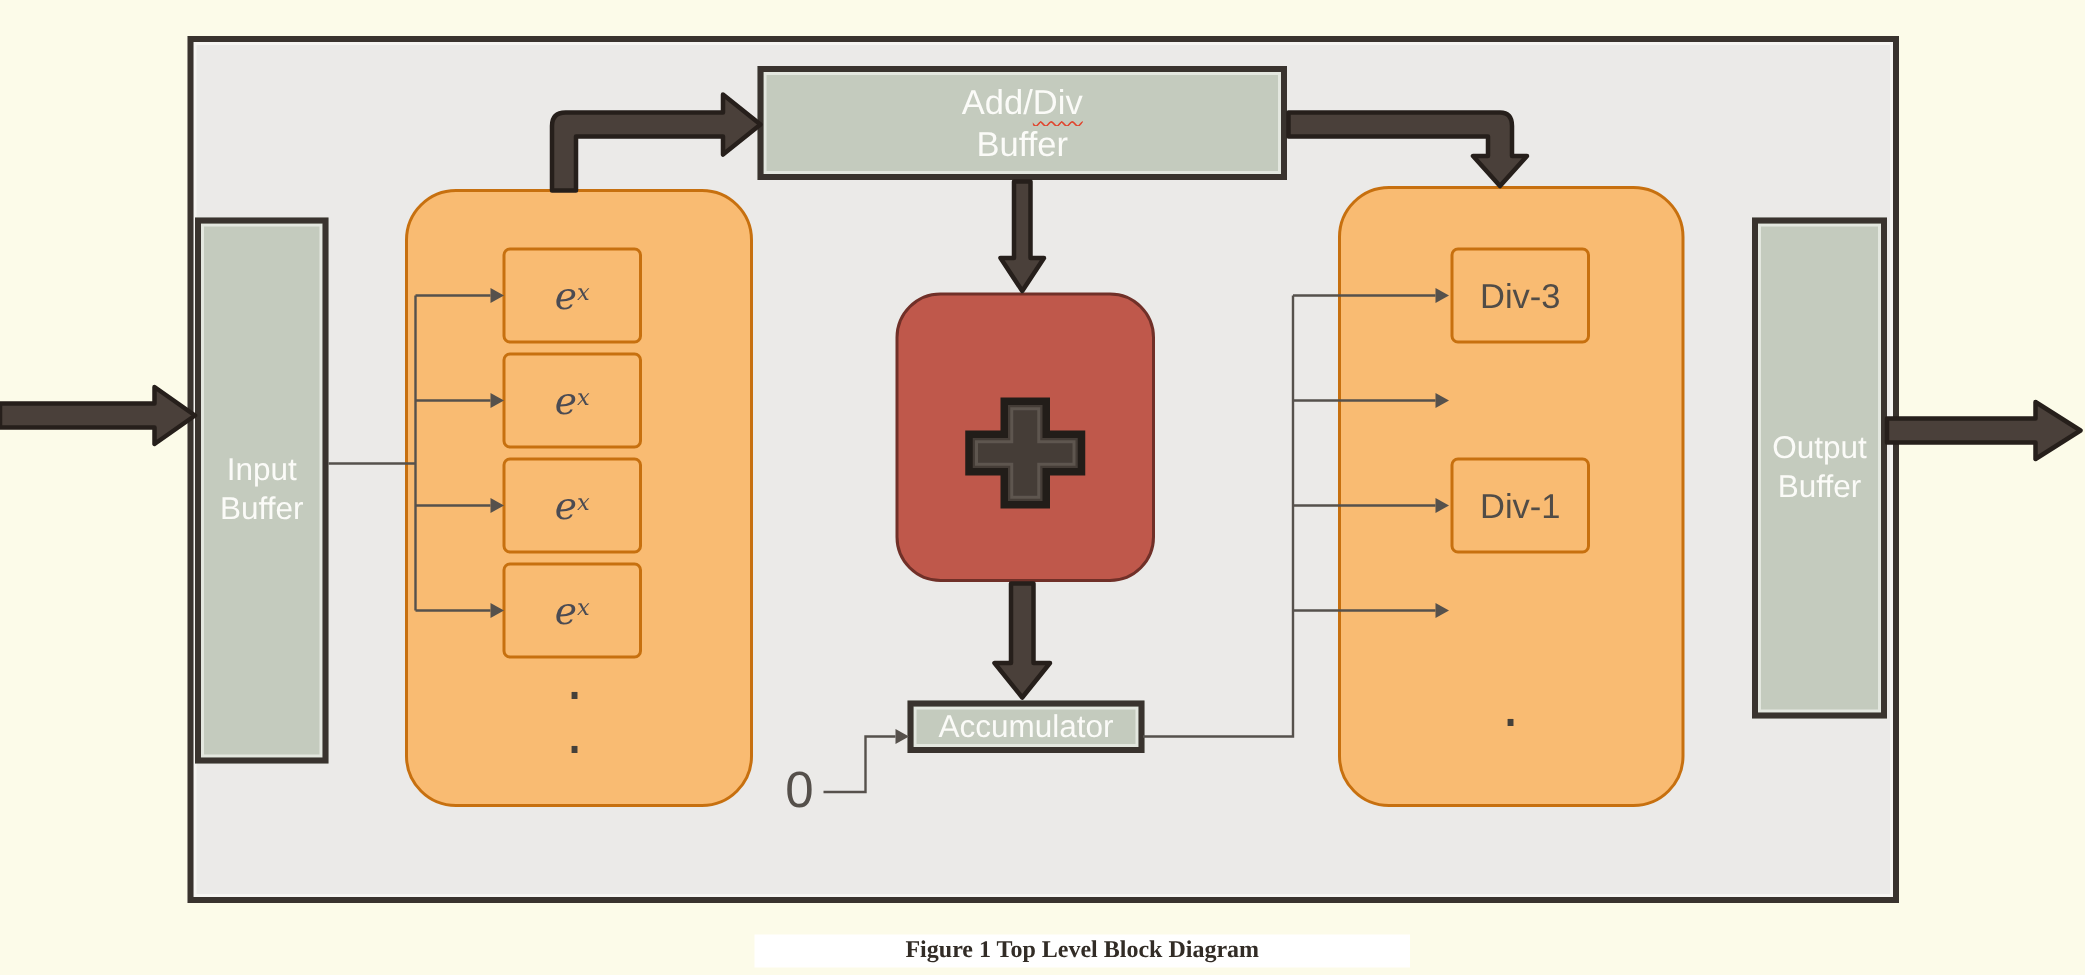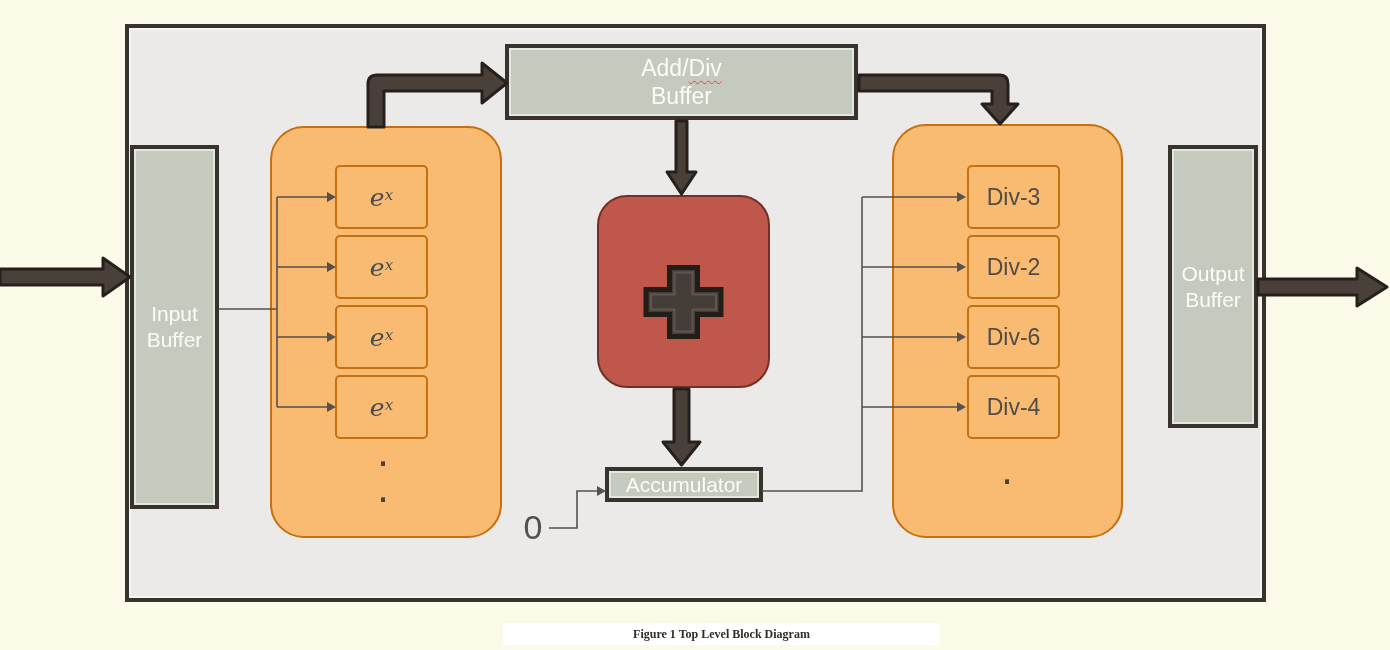--- a/index.html
+++ b/index.html
@@ -16,21 +16,21 @@
   .frame{position:absolute;left:125px;top:24px;width:1141px;height:578px;box-sizing:border-box;
          background:var(--frame);border:4px solid var(--dark);
          box-shadow:inset 0 0 0 2px #f6f5f2;}
 
   .panel{position:absolute;box-sizing:border-box;background:var(--panel);
          border:4px solid var(--dark);box-shadow:inset 0 0 0 2px #e3e7df;
          display:flex;align-items:center;justify-content:center;text-align:center;
          color:var(--textLight);}
   .panel .lbl{line-height:1.22;}
   .input-buffer{left:130px;top:145px;width:89px;height:364px;font-size:21px;}
-  .output-buffer{left:1168px;top:145px;width:90px;height:283px;font-size:21px;}
+  .output-buffer{left:1168px;top:145px;width:90px;height:334px;font-size:21px;}
   .adddiv-buffer{left:505px;top:44px;width:353px;height:76px;font-size:23px;}
   .accumulator{left:605px;top:467px;width:158px;height:35px;font-size:21px;}
   .squiggle{text-decoration-line:underline;text-decoration-style:wavy;
             text-decoration-color:#E0452E;text-decoration-thickness:1px;text-underline-offset:4px;}
 
   .orange-group{position:absolute;box-sizing:border-box;background:var(--orange);
                 border:2.5px solid var(--orangeBorder);border-radius:34px;}
   .exp-group{left:270px;top:126px;width:232px;height:412px;}
   .div-group{left:892px;top:124px;width:231px;height:414px;}
 
@@ -46,21 +46,21 @@
   .adder{position:absolute;left:597px;top:195px;width:173px;height:193px;box-sizing:border-box;
          background:var(--red);border:2.5px solid var(--redBorder);border-radius:30px;}
 
   .dot{position:absolute;width:12px;text-align:center;font-size:38px;line-height:38px;
        color:#45403A;font-family:"DejaVu Sans",sans-serif;}
   .zero{position:absolute;left:518px;top:510px;width:30px;text-align:center;
         font-size:34px;line-height:34px;color:#55504B;}
 
   .caption-band{position:absolute;left:503px;top:623px;width:437px;height:22px;background:#FFFFFF;
                 display:flex;align-items:center;justify-content:center;}
-  .caption-text{font-family:"Liberation Serif",serif;font-weight:bold;font-size:12px;color:#322C26;}
+  .caption-text{font-family:"Liberation Serif",serif;font-weight:bold;font-size:16px;color:#322C26;}
 
   svg.overlay{position:absolute;left:0;top:0;pointer-events:none;}
   .thick{fill:var(--arrow);stroke:var(--arrowOutline);stroke-width:3;stroke-linejoin:round;}
   .thin{fill:none;stroke:var(--line);stroke-width:1.6;}
   .head{fill:var(--line);stroke:none;}
   .cross{fill:#453D37;stroke:#221D19;stroke-width:5;stroke-linejoin:miter;}
   .cross-inner{fill:none;stroke:#5E564F;stroke-width:2;}
 </style>
 </head>
 <body>
@@ -106,28 +106,22 @@
   <div class="unit exp-unit t3">
     <span class="math"><i>e</i><sup>x</sup></span>
   </div>
   <div class="unit exp-unit t4">
     <span class="math"><i>e</i><sup>x</sup></span>
   </div>
 
   <div class="unit div-unit t1">
       <span>Div-3</span>
     </div>
-  <div class="unit div-unit t2">
-      <span>Div-2</span>
-    </div>
   <div class="unit div-unit t3">
-      <span>Div-6</span>
-    </div>
-  <div class="unit div-unit t4">
-      <span>Div-4</span>
+      <span>Div-1</span>
     </div>
 
   <div class="adder"></div>
 
   <span class="dot" style="left:377px;top:434px;">.</span>
   <span class="dot" style="left:377px;top:470px;">.</span>
   <span class="dot" style="left:1001px;top:452px;">.</span>
 
   <span class="zero">0</span>
 

